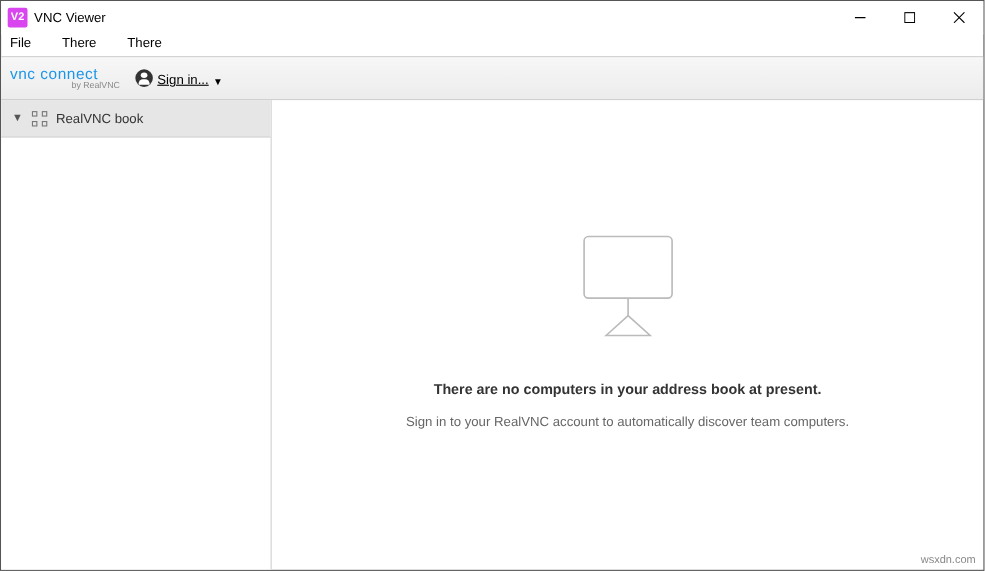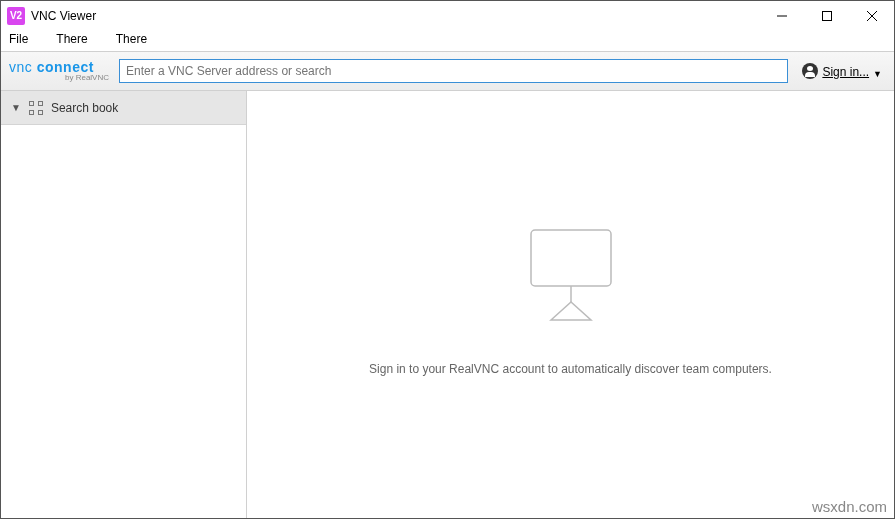--- a/index.html
+++ b/index.html
@@ -67,21 +67,21 @@
   }
   .logo {
     width: 100px;
     display: flex;
     flex-direction: column;
     line-height: 1;
     color: #1a96e8;
     font-weight: 500;
   }
   .logo .top { font-size: 14px; letter-spacing: 0.5px; }
-  .logo .top b { font-weight: 700; }
+  .logo .top b { font-weight: 400; }
   .logo .bottom { font-size: 8px; color: #888; text-align: right; }
   .searchbox {
     flex: 1;
     height: 24px;
     border: 1px solid #3a8fd6;
     padding: 0 6px;
     font-size: 12px;
     color: #333;
     outline: none;
   }
@@ -189,21 +189,21 @@
   }
   .content p {
     font-size: 12px;
     color: #666;
     margin-bottom: 12px;
     line-height: 1.4;
   }
   .watermark {
     position:absolute;
     right:8px; bottom:4px;
-    font-size:15px; color:#888;
+    font-size:10px; color:#888;
   }
 </style>
 </head>
 <body>
 
 <div class="titlebar">
   <div class="app-icon">V2</div>
   <div class="title">VNC Viewer</div>
   <div class="spacer"></div>
   <div class="winbtn">
@@ -228,46 +228,46 @@
   <span>File</span>
   <span>There</span>
   <span>There</span>
 </div>
 
 <div class="toolbar">
   <div class="logo">
     <div class="top"><span>vnc</span> <b>connect</b></div>
     <div class="bottom">by RealVNC</div>
   </div>
-  <input class="searchbox" type="text" placeholder="Enter a VNC Server address or search" style="">
   <div class="signin">
     <div class="avatar"></div>
     <span class="text">Sign in...</span>
     <span style="font-size:9px;">▼</span>
   </div>
 </div>
 
 <div class="main">
   <div class="sidebar">
     <div class="abheader">
       <span class="chevron">▼</span>
       <span class="grid">
           <span></span>
           <span></span>
           <span></span>
           <span></span>
         </span>
-      <span>Search book</span>
+      <span>RealVNC book</span>
     </div>
   </div>
   <div class="content">
     <div class="monitor-icon">
       <svg width="110" height="110" viewBox="0 0 110 110">
         <rect x="15" y="10" width="80" height="56" rx="4" fill="none" stroke="#bbb" stroke-width="1.5"></rect>
         <line x1="55" y1="66" x2="55" y2="82" stroke="#bbb" stroke-width="1.5"></line>
         <path d="M35 100 L55 82 L75 100 Z" fill="none" stroke="#bbb" stroke-width="1.5"></path>
       </svg>
     </div>
+    <h3>There are no computers in your address book at present.</h3>
     <p>Sign in to your RealVNC account to automatically discover team computers.</p>
   </div>
 </div>
 
 <div class="watermark">wsxdn.com</div>
 
 </body></html>

